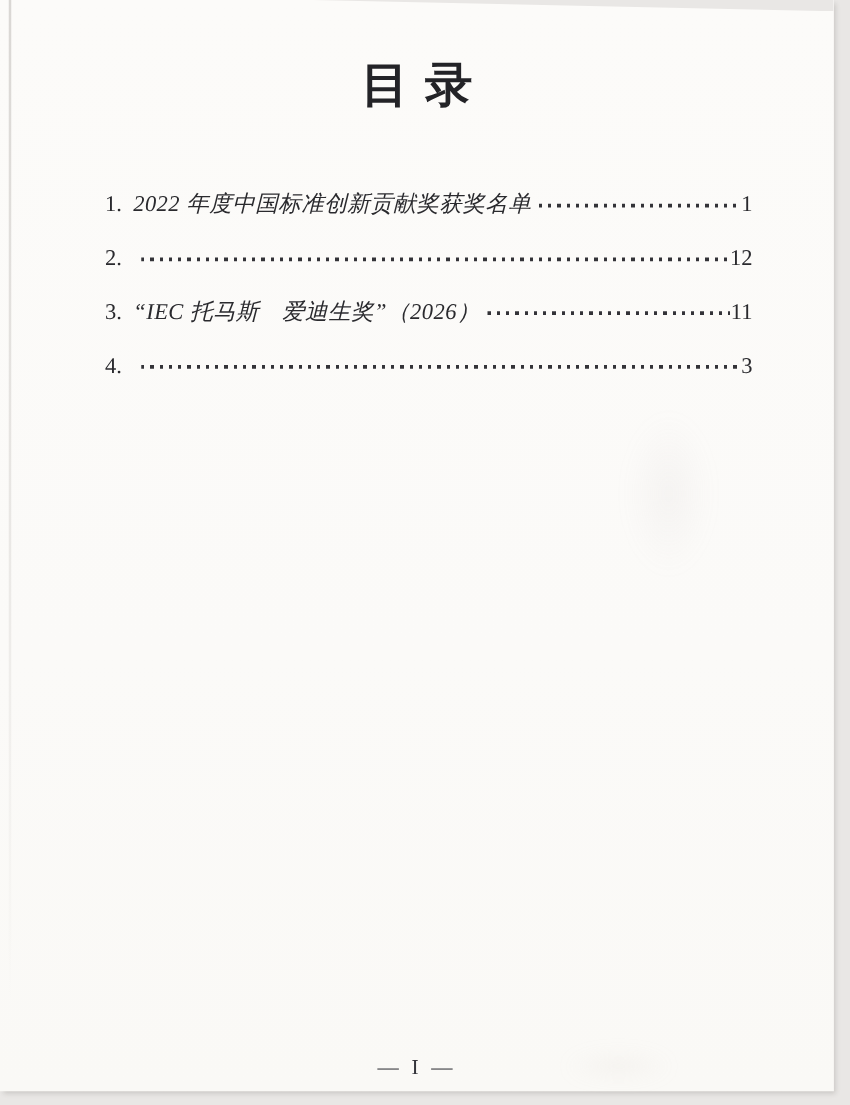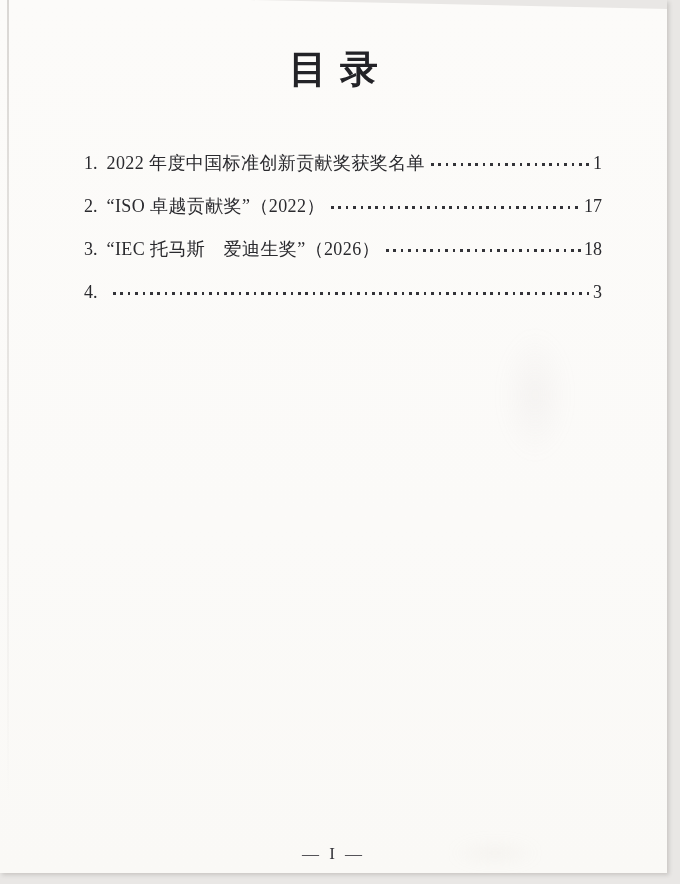--- a/index.html
+++ b/index.html
@@ -85,20 +85,21 @@
     font-size: 18px;
     line-height: 26px;
     margin-bottom: 17px;
     white-space: nowrap;
   }
   .toc-num {
     margin-right: 9px;
   }
   .toc-label {
     letter-spacing: 0.4px;
+    font-style: italic;
   }
   .leader {
     flex: 1 1 auto;
     align-self: center;
     height: 3px;
     margin-left: 6px;
     transform: translateY(1px);
     background-image: repeating-linear-gradient(
       to right,
       #333338 0px, #333338 2.6px,
@@ -132,29 +133,28 @@
 
   <div class="toc">
       <div class="toc-row">
         <span class="toc-num">1.</span>
         <span class="toc-label">2022 年度中国标准创新贡献奖获奖名单</span>
         <span class="leader"></span>
         <span class="toc-page">1</span>
       </div>
       <div class="toc-row">
         <span class="toc-num">2.</span>
-        <span class="toc-label">“ISO 卓越贡献奖”（2022）</span>
         <span class="leader"></span>
-        <span class="toc-page">17</span>
+        <span class="toc-page">12</span>
       </div>
       <div class="toc-row">
         <span class="toc-num">3.</span>
         <span class="toc-label">“IEC 托马斯　爱迪生奖”（2026）</span>
         <span class="leader"></span>
-        <span class="toc-page">18</span>
+        <span class="toc-page">11</span>
       </div>
       <div class="toc-row">
         <span class="toc-num">4.</span>
         <span class="leader"></span>
         <span class="toc-page">3</span>
       </div>
     </div>
 
   <div class="footer">— I —</div>
 </div>

